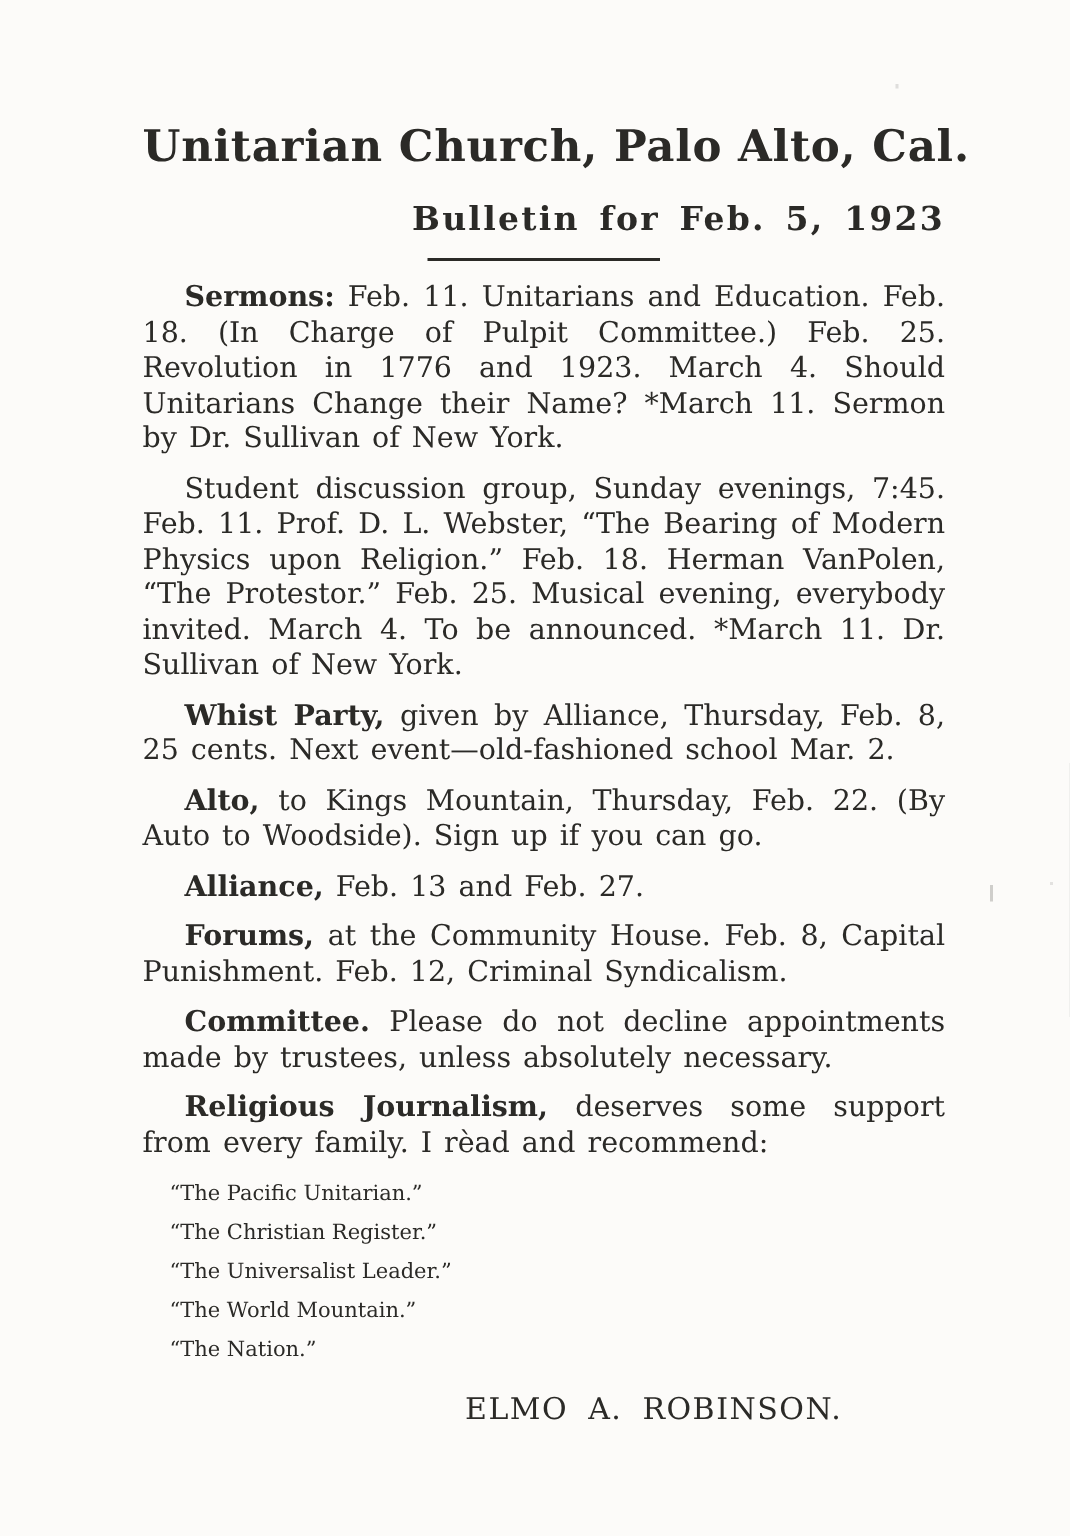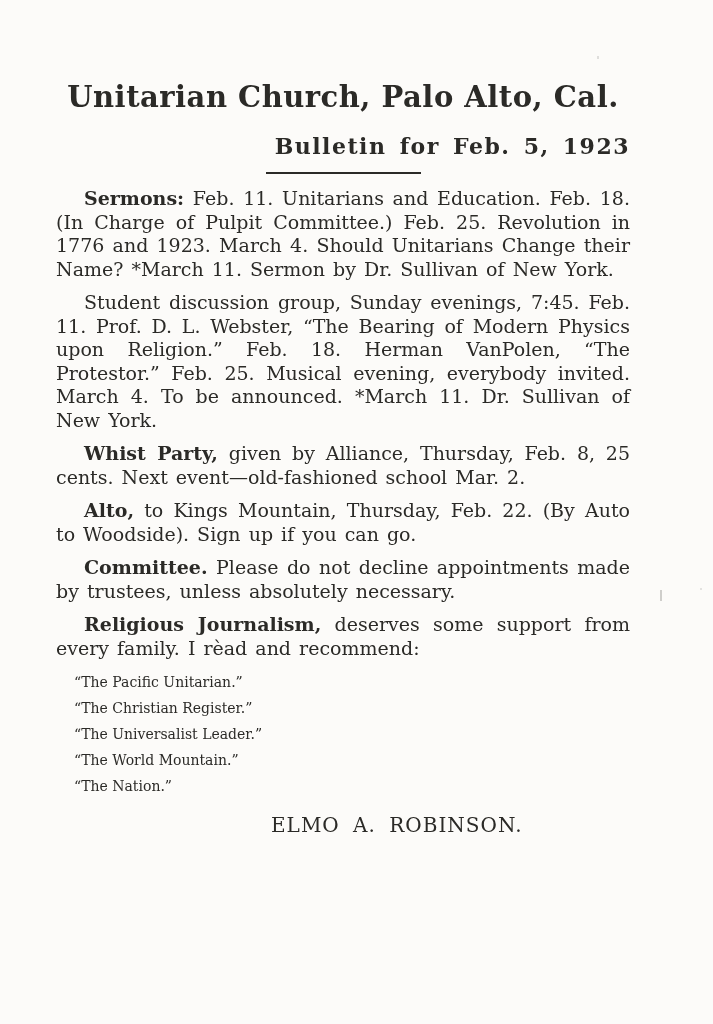--- a/index.html
+++ b/index.html
@@ -7,21 +7,21 @@
   .page {
     position: relative;
     width: 713px;
     height: 1024px;
     background: #fcfbf9;
     color: #2b2a27;
     font-family: "DejaVu Serif", "Liberation Serif", serif;
     overflow: hidden;
   }
   .content {
-    padding: 80px 83px 0 56px;
+    padding: 80px 83px 0 95px;
   }
   .page-title {
     text-align: center;
     font-size: 29px;
     font-weight: bold;
     letter-spacing: 0.5px;
     line-height: 34px;
     white-space: nowrap;
   }
   .page-subtitle {
@@ -91,21 +91,23 @@
     <div class="body-text">
 
       <p class="para"><span class="lead">Sermons:</span> <span>Feb. 11.  Unitarians and Education.  Feb. 18.  (In Charge of Pulpit Committee.)   Feb. 25.  Revolution in 1776 and 1923.  March 4.  Should Unitarians Change their Name?  *March 11.  Sermon by Dr. Sullivan of New York.</span></p>
 
       <p class="para"><span class="lead"></span> <span>Student discussion group, Sunday evenings, 7:45. Feb. 11.  Prof. D. L. Webster, “The Bearing of Modern Physics upon Religion.”  Feb. 18.  Herman VanPolen, “The Protestor.”  Feb. 25.  Musical evening, everybody invited.   March 4.   To be announced.  *March 11. Dr. Sullivan of New York.</span></p>
 
       <p class="para"><span class="lead">Whist Party,</span> <span>given by Alliance, Thursday, Feb. 8, 25 cents.   Next event—old-fashioned school Mar. 2.</span></p>
 
       <p class="para"><span class="lead">Alto,</span> <span>to Kings Mountain, Thursday, Feb. 22.   (By Auto to Woodside).   Sign up if you can go.</span></p>
 
+      <p class="para"><span class="lead">Alliance,</span> <span>Feb. 13 and Feb. 27.</span></p>
 
+      <p class="para"><span class="lead">Forums,</span> <span>at the Community House.   Feb. 8,  Capital Punishment.   Feb. 12, Criminal Syndicalism.</span></p>
 
       <p class="para"><span class="lead">Committee.</span> <span>Please do not decline appointments made by trustees, unless absolutely necessary.</span></p>
 
       <p class="para"><span class="lead">Religious Journalism,</span> <span>deserves some support from every family.   I rèad and recommend:</span></p>
 
       <div class="pub-list">
         <div class="pub-item">“The Pacific Unitarian.”</div>
         <div class="pub-item">“The Christian Register.”</div>
         <div class="pub-item">“The Universalist Leader.”</div>
         <div class="pub-item">“The World Mountain.”</div>

